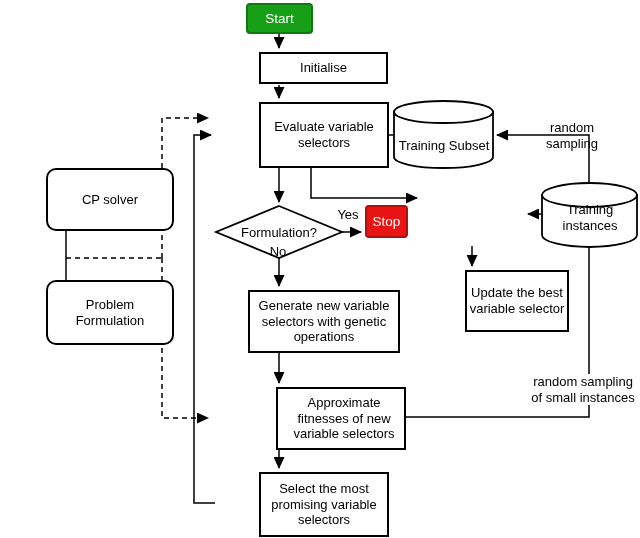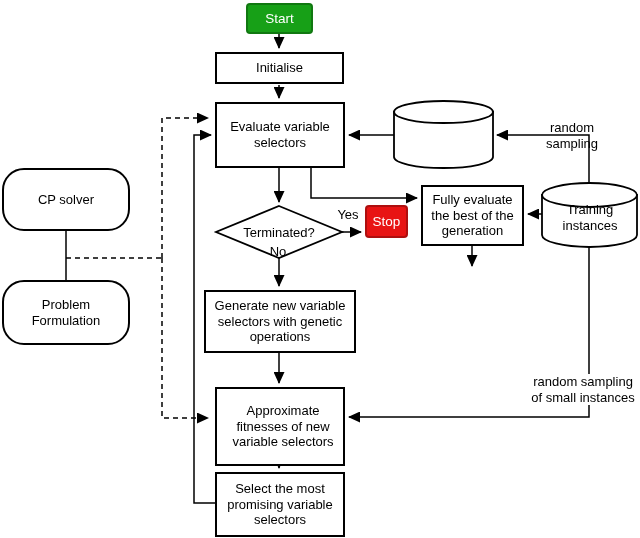--- a/index.html
+++ b/index.html
@@ -5,23 +5,23 @@
   html,body { margin:0; padding:0; background:#ffffff; }
   #canvas {
     position:relative; width:640px; height:538px; background:#ffffff;
     font-family:"Liberation Sans", sans-serif; color:#000;
     overflow:hidden;
   }
   #wires { position:absolute; left:0; top:0; width:640px; height:538px; }
   .node {
     position:absolute; box-sizing:border-box; background:#fff;
     border:2px solid #000; display:flex; align-items:center; justify-content:center;
-    text-align:center; font-size:13px; line-height:1.2; padding:2px;
+    text-align:center; font-size:13px; line-height:1.2; padding:2px;margin-left:44px;
   }
-  .rounded { border-radius:22px; }
+  .rounded { border-radius:10px; }
   .terminal {
     position:absolute; box-sizing:border-box; display:flex; align-items:center;
     justify-content:center; text-align:center; font-size:13.5px; color:#fff;
     border-radius:4px; border:2px solid rgba(0,0,0,0.25);
   }
   .shape-label {
     position:absolute; display:flex; align-items:center; justify-content:center;
     text-align:center; font-size:13px; line-height:1.2; background:transparent;
   }
   .edge-label {
@@ -30,21 +30,21 @@
   }
   .edge-label.whitebg { background:#ffffff; }
 
   
   #n-start        { left:246px; top:3px;   width:67px;  height:31px; }
   #n-initialise   { left:215px; top:52px;  width:129px; height:32px; }
   #n-evaluate     { left:215px; top:102px; width:130px; height:66px; }
   #n-fully        { left:421px; top:185px; width:103px; height:61px; }
   #n-update       { left:421px; top:270px; width:104px; height:62px; }
   #n-generate     { left:204px; top:290px; width:152px; height:63px; }
-  #n-approximate  { left:215px; top:387px; width:130px; height:79px;padding-left:8px; }
+  #n-approximate  { left:232px; top:387px; width:130px; height:63px;padding-left:8px; }
   #n-select       { left:215px; top:472px; width:130px; height:65px; }
   #n-cp           { left:2px;   top:168px; width:128px; height:63px; }
   #n-pf           { left:2px;   top:280px; width:128px; height:65px;text-align:center; }
   #n-stop         { left:365px; top:205px; width:43px;  height:33px; }
   #lbl-terminated { left:226px; top:224px; width:106px; height:17px; }
   #lbl-subset     { left:396px; top:137px; width:96px;  height:17px; }
   #lbl-instances  { left:547px; top:201px; width:86px;  height:34px; }
   #lbl-yes        { left:331px; top:207px; width:34px;  height:16px; }
   #lbl-no         { left:262px; top:244px; width:32px;  height:16px; }
   #lbl-rs         { left:541px; top:120px; width:62px;  height:32px; }
@@ -97,29 +97,30 @@
     </g>
 
     <polygon points="279,206 342,232 279,258 216,232" fill="#fff" stroke="#000" stroke-width="1.8"></polygon>
   </svg>
 
   <div class="terminal" id="n-start" style="background: rgb(23, 160, 23);">Start</div>
   <div class="terminal" id="n-stop" style="background: rgb(232, 20, 20);">Stop</div>
 
   <div class="node" id="n-initialise">Initialise</div>
   <div class="node" id="n-evaluate">Evaluate variable selectors</div>
-  <div class="node" id="n-fully">Fully evaluate the best of the generation</div>
+  <div class="node" id="n-update">Update the best variable selector</div>
   <div class="node" id="n-generate">Generate new variable selectors with genetic operations</div>
   <div class="node" id="n-approximate">Approximate fitnesses of new variable selectors</div>
   <div class="node" id="n-select">Select the most promising variable selectors</div>
 
   <div class="node rounded" id="n-cp">CP solver</div>
   <div class="node rounded" id="n-pf">Problem Formulation</div>
 
-  <div class="shape-label" id="lbl-terminated">Terminated?</div>
+  <div class="shape-label" id="lbl-terminated">Formulation?</div>
+  <div class="shape-label" id="lbl-subset">Training Subset</div>
   <div class="shape-label" id="lbl-instances">Training instances</div>
 
   <div class="edge-label" id="lbl-yes">Yes</div>
   <div class="edge-label" id="lbl-no">No</div>
   <div class="edge-label" id="lbl-rs">random sampling</div>
   <div class="edge-label whitebg" id="lbl-rss">random sampling of small instances</div>
 
 </div>
 
 </body></html>

